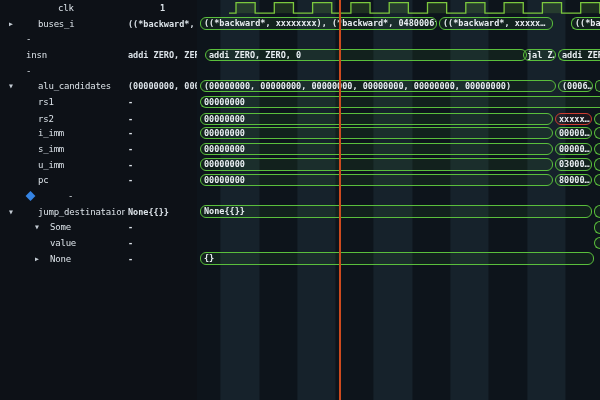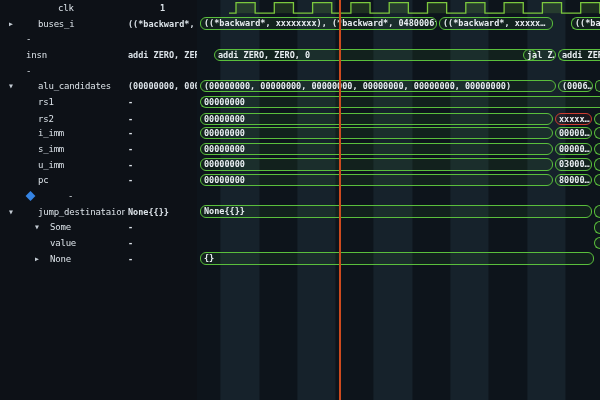--- a/index.html
+++ b/index.html
@@ -86,21 +86,21 @@
         <div class="wave-cell"></div>
       </div>
       <div class="row" style="top: 47.04px;">
         <div class="name-cell">
           <span class="name-label" style="color: rgb(220, 227, 233); left: 26px;">insn</span>
         </div>
         <div class="value-cell">
           <span class="value-label" style="color: rgb(220, 227, 233);">addi ZERO, ZER</span>
         </div>
         <div class="wave-cell">
-          <div class="pill" style="left: 17px; width: 322px; border-color: rgb(90, 191, 60); background: rgba(90, 191, 60, 0.08); color: rgb(233, 238, 242);">addi ZERO, ZERO, 0</div>
+          <div class="pill" style="left: 8px; width: 322px; border-color: rgb(90, 191, 60); background: rgba(90, 191, 60, 0.08); color: rgb(233, 238, 242);">addi ZERO, ZERO, 0</div>
           <div class="pill" style="left: 326px; width: 33px; border-color: rgb(90, 191, 60); background: rgba(90, 191, 60, 0.08); color: rgb(233, 238, 242);">jal Z…</div>
           <div class="pill clip" style="left: 361px; width: 42px; border-color: rgb(90, 191, 60); background: rgba(90, 191, 60, 0.08); color: rgb(233, 238, 242);">addi ZER</div>
         </div>
       </div>
       <div class="row" style="top: 62.72px;">
         <div class="name-cell">
           <span class="name-label" style="color: rgb(220, 227, 233); left: 26px;">-</span>
         </div>
         <div class="value-cell"></div>
         <div class="wave-cell"></div>

